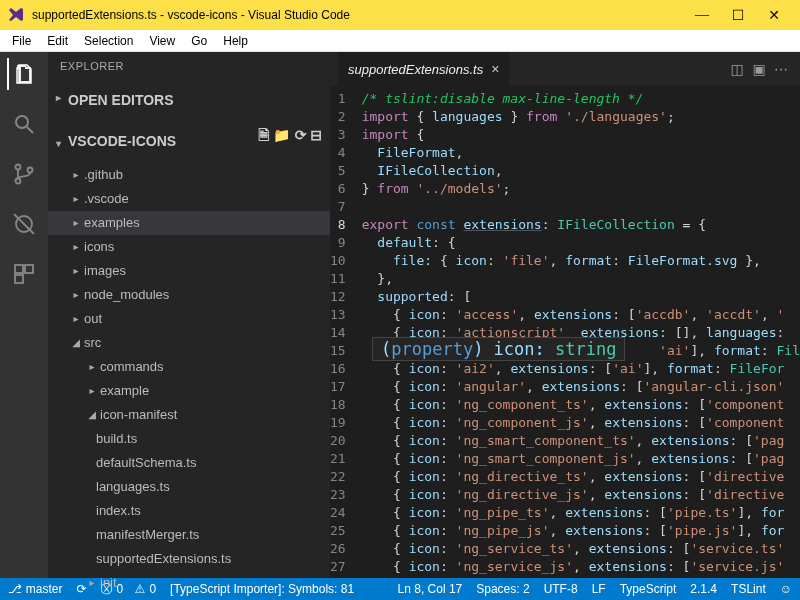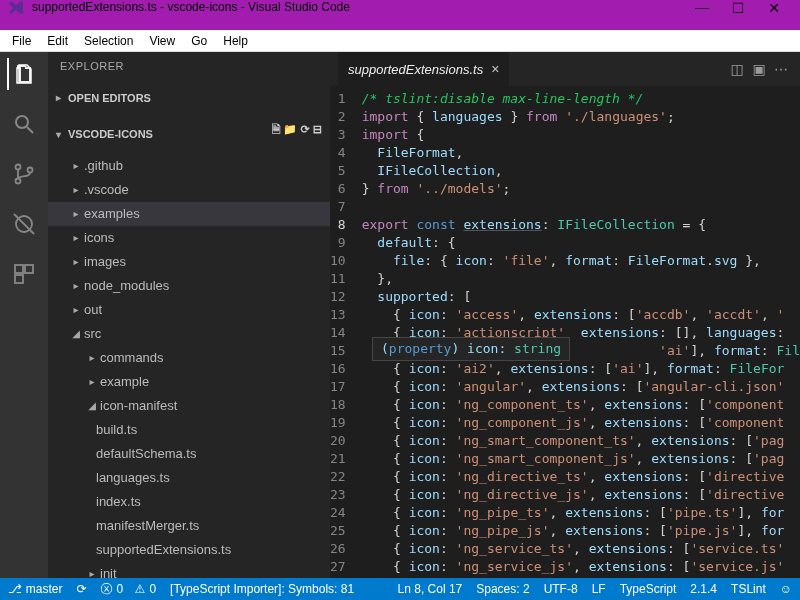--- a/index.html
+++ b/index.html
@@ -1,31 +1,31 @@
 <!DOCTYPE html>
 <html><head>
 <meta charset="utf-8">
 <style>
   * { margin: 0; padding: 0; box-sizing: border-box; }
   body { font-family: "Segoe UI", sans-serif; font-size: 13px; background: #1e1e1e; color: #ccc; width: 800px; height: 600px; overflow: hidden; }
-  .titlebar { height: 30px; background: #a21caf; color: #000; display: flex; align-items: flex-start; padding: 0 8px; }
+  .titlebar { height: 30px; background: #fde047; color: #000; display: flex; align-items: center; padding: 0 8px; }
   .titlebar .vsicon { width: 16px; height: 16px; margin-right: 8px; display: inline-flex; }
   .titlebar .title { flex: 1; font-size: 12px; }
   .titlebar .winbtn { width: 36px; text-align: center; font-size: 14px; font-family: "Segoe UI Symbol"; }
   .menubar { height: 22px; background: #fff; color: #000; display: flex; align-items: center; padding: 0 4px; font-size: 12px; gap: 0; border-bottom: 1px solid #ddd; }
   .menubar span { padding: 2px 8px; }
 
   .mainrow { display: flex; height: 526px; }
   .activitybar { width: 48px; background: #333333; display: flex; flex-direction: column; align-items: center; padding-top: 6px; gap: 18px; }
   .activitybar .ab-item { width: 32px; height: 32px; display: flex; align-items: center; justify-content: center; opacity: 0.55; }
   .activitybar .ab-item.active { opacity: 1; border-left: 2px solid #fff; margin-left: -2px; padding-left: 2px; }
 
   .sidebar { width: 282px; background: #252526; color: #bbb; display: flex; flex-direction: column; gap: 11px; }
   .sidebar-header { font-size: 11px; letter-spacing: 0.5px; color: #aaa; padding: 8px 12px 6px; display: flex; align-items: center; justify-content: space-between; }
-  .section-label { font-size: 11px; font-weight: bold; color: #ccc; padding: 3px 4px 3px 20px; position: relative; cursor: pointer; }
+  .section-label { font-size: 14px; font-weight: bold; color: #ccc; padding: 3px 4px 3px 20px; position: relative; cursor: pointer; }
   .section-label::before { content: "▸"; position: absolute; left: 8px; color: #aaa; font-size: 10px; }
   .section-label.open::before { content: "▾"; }
   .tree { padding: 0 0 6px 0; font-size: 13px; }
   .tree .row { padding: 2px 0 2px 0; line-height: 20px; white-space: nowrap; position: relative; }
   .tree .row .tw { position: absolute; font-size: 10px; color: #aaa; width: 12px; text-align: center; }
   .tree .row .lbl { }
   .tree .row.sel { background: #37373d; }
   .tree .d0 { padding-left: 36px; } .tree .d0 .tw { left: 22px; }
   .tree .d1 { padding-left: 52px; } .tree .d1 .tw { left: 38px; }
   .tree .d3 { padding-left: 48px; }
@@ -42,21 +42,21 @@
   .gutter div.cur { color: #d7d7d7; }
   .code { flex: 1; padding: 4px 0 0 6px; white-space: pre; color: #d4d4d4; position: relative; }
   .c-comment { color: #22c55e; font-style: italic; }
   .c-key { color: #c586c0; }
   .c-key2 { color: #569cd6; }
   .c-type { color: #4ec9b0; }
   .c-str { color: #ce9178; }
   .c-prop { color: #9cdcfe; }
   .underline { text-decoration: underline; text-decoration-color: #555; }
 
-  .hover { position: absolute; left: 42px; top: 251px; background: #252526; border: 1px solid #454545; padding: 2px 8px; font-family: Consolas, monospace; font-size: 13px; z-index: 5; }
+  .hover { position: absolute; left: 42px; top: 251px; background: #252526; border: 1px solid #454545; padding: 2px 8px; font-family: Consolas, monospace; font-size: 17px; z-index: 5; }
 
   .statusbar { height: 22px; background: #007acc; color: #fff; display: flex; align-items: center; font-size: 12px; padding: 0 8px; gap: 14px; }
   .statusbar .sp { flex: 1; }
   .sb-item { display: flex; align-items: center; gap: 4px; }
 
   svg { display: block; }
 </style>
 </head>
 <body>
 

